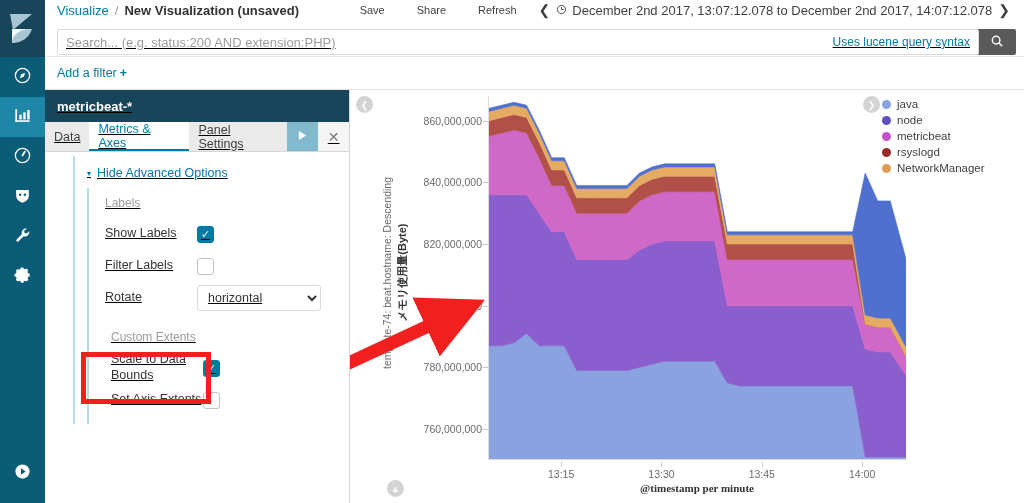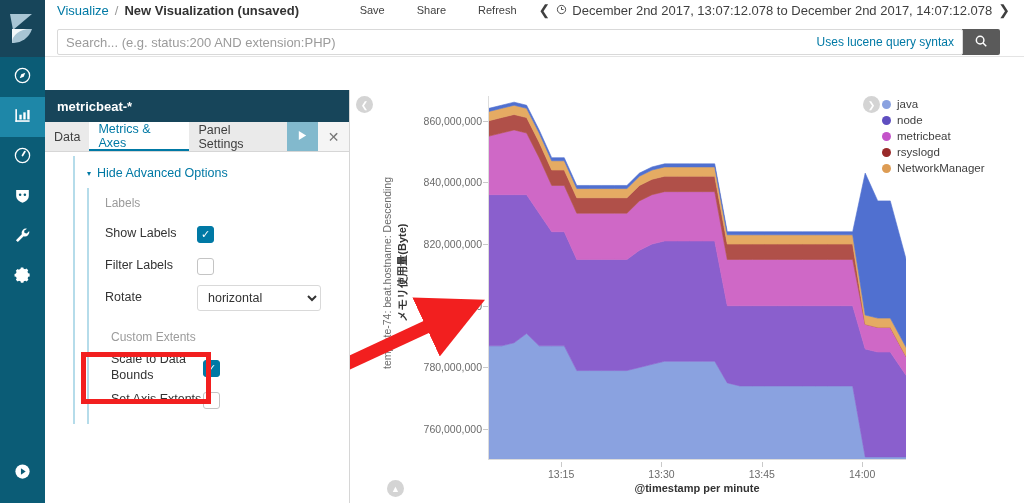--- a/index.html
+++ b/index.html
@@ -38,21 +38,21 @@
   }
   #navrow .crumb-link { color: #0079a5; cursor: pointer; }
   #navrow .crumb-sep { margin: 0 6px; color: #999; }
   #navrow .crumb-cur { color: #333; font-weight: bold; }
   #navrow .navspace { flex: 1; }
   #navrow .navbtn { color: #3f3f3f; margin: 0 16px; cursor: pointer; font-size: 11px; }
   #navrow .tnav { color: #3f3f3f; font-size: 14px; margin: 0 6px; cursor: pointer; }
   #navrow .timerange { font-size: 13px; color: #3f3f3f; cursor: pointer; white-space: nowrap; }
   #navrow .clock { margin-right: 5px; }
 
-  #searchrow { height: 28px; display: flex; align-items: center; padding: 0 24px 0 12px; }
+  #searchrow { height: 28px; display: flex; align-items: center; padding: 0 8px 0 12px; text-decoration: underline; }
   #searchwrap {
     flex: 1; height: 26px; position: relative; display: flex; align-items: center;
     border: 1px solid #d9d9d9; border-radius: 2px; background: #fff;
   }
   #searchinput {
     flex: 1; height: 24px; border: none; outline: none; padding: 0 8px;
     font-size: 13px; color: #333; font-family: "Liberation Sans", sans-serif; background: transparent;
   }
   #searchinput::placeholder { color: #9b9b9b; }
   #lucene { font-size: 12px; color: #0079a5; padding-right: 8px; white-space: nowrap; cursor: pointer; }
@@ -68,21 +68,21 @@
     background: #fff; border-bottom: 1px solid #e4e4e4;
     display: flex; align-items: center; padding-left: 12px;
   }
   #addfilter { font-size: 12.5px; color: #0079a5; cursor: pointer; }
   #addfilter .plus { font-weight: bold; margin-left: 3px; }
 
   
   #editor {
     position: absolute; left: 45px; top: 90px; width: 305px; height: 413px;
     background: #fff; border-right: 1px solid #d6d6d6;
-    display: flex; flex-direction: column;
+    display: flex; flex-direction: column; text-decoration: underline;
   }
   #editor-title {
     height: 32px; background: #17455a; color: #fff; font-size: 13px; font-weight: bold;
     display: flex; align-items: center; padding-left: 12px;
   }
   #tabs {
     height: 30px; background: #eaeaea; border-bottom: 1px solid #d6d6d6;
     display: flex; align-items: stretch; font-size: 12.5px;
   }
   #tabs .tab {
@@ -168,21 +168,21 @@
     position: absolute; left: 112px; top: 6px; width: 418px; height: 364px;
     border-left: 1px solid #dcdcdc; border-bottom: 1px solid #dcdcdc; overflow: hidden;
   }
   #xticks { position: absolute; left: 112px; top: 372px; width: 418px; height: 20px; }
   #xticks .xtick {
     position: absolute; font-size: 10.5px; color: #6b6b6b; transform: translateX(-50%); top: 6px;
   }
   #xticks .xmark { position: absolute; top: 0; width: 1px; height: 5px; background: #c9c9c9; }
   #xlabel {
     position: absolute; left: 112px; top: 392px; width: 418px; text-align: center;
-    font-size: 11px; color: #333; font-weight: bold;
+    font-size: 11px; color: #333; font-weight: bold; font-family: Liberation Serif, serif;
   }
 
   #legend {
     position: absolute; right: 0; top: 6px; width: 142px; font-size: 11.5px; color: #3f3f3f;
   }
   #legend .leg-item { display: flex; align-items: center; height: 16px; cursor: pointer; }
   #legend .dot { width: 9px; height: 9px; border-radius: 50%; margin-right: 6px; flex: none; }
 
   
   #redbox {
@@ -296,20 +296,25 @@
         <span>
           <svg width="14" height="14" viewBox="0 0 24 24" fill="none" stroke="#fff" stroke-width="2.5">
             <circle cx="10.5" cy="10.5" r="6.5"></circle>
               <path d="M15.5 15.5 L21 21"></path>
           </svg>
         </span>
       </button>
     </div>
   </div>
 
+  <div id="filterbar">
+    <span id="addfilter">
+      <span>Add a filter</span><span class="plus">+</span>
+    </span>
+  </div>
 
   <div id="editor">
     <div id="editor-title">metricbeat-*</div>
 
     <div id="tabs">
       <div class="tab">Data</div>
       <div class="tab active">Metrics &amp; Axes</div>
       <div class="tab">Panel Settings</div>
       <div class="tabspace"></div>
       <div class="applybtn">

